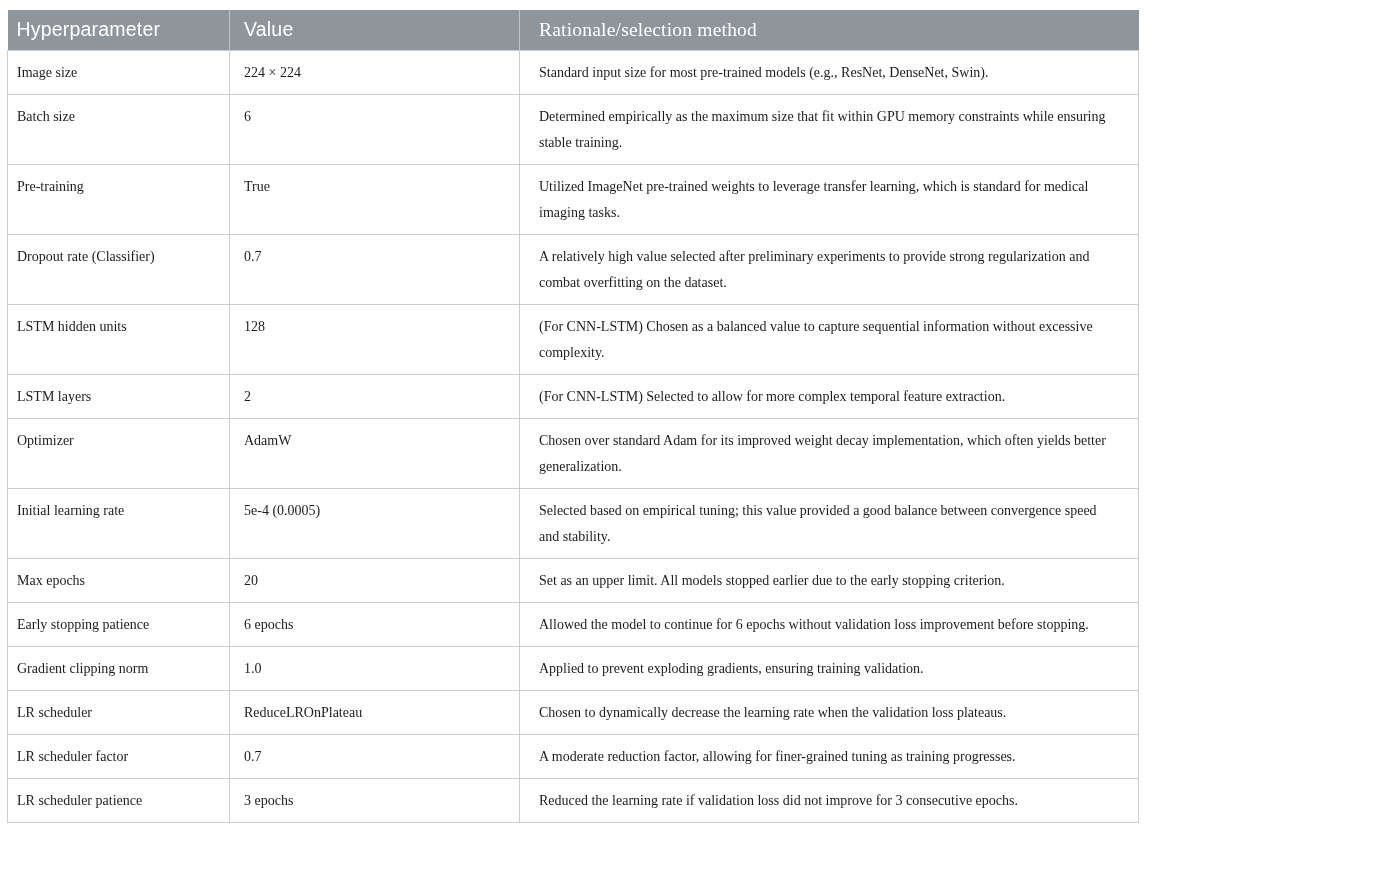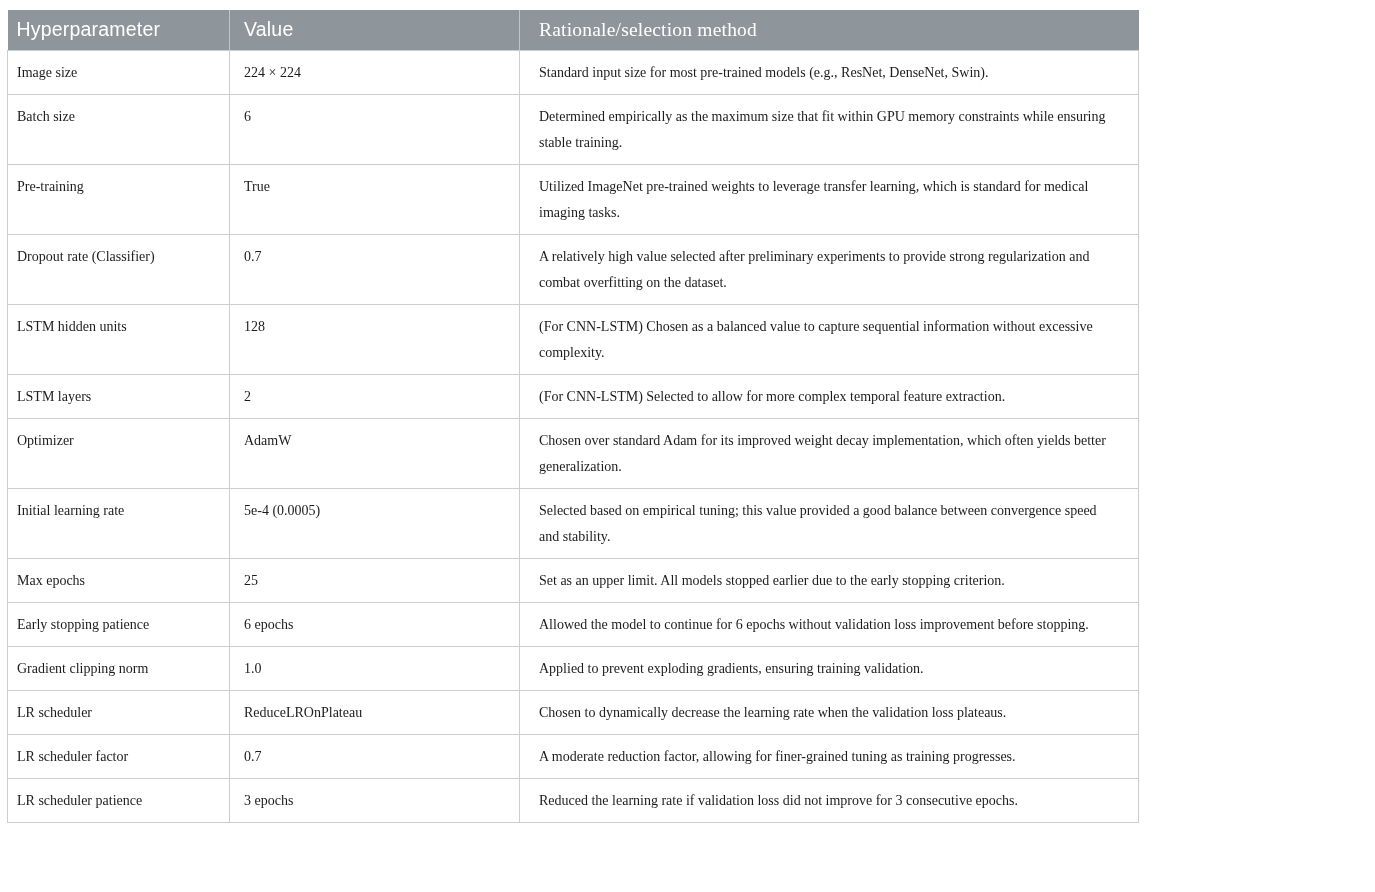--- a/index.html
+++ b/index.html
@@ -116,21 +116,21 @@
     <td class="c-value">AdamW</td>
     <td class="c-rationale">Chosen over standard Adam for its improved weight decay implementation, which often yields better generalization.</td>
   </tr>
         <tr>
     <td class="c-param">Initial learning rate</td>
     <td class="c-value">5e-4 (0.0005)</td>
     <td class="c-rationale">Selected based on empirical tuning; this value provided a good balance between convergence speed and stability.</td>
   </tr>
         <tr>
     <td class="c-param">Max epochs</td>
-    <td class="c-value">25</td>
+    <td class="c-value">20</td>
     <td class="c-rationale">Set as an upper limit. All models stopped earlier due to the early stopping criterion.</td>
   </tr>
         <tr>
     <td class="c-param">Early stopping patience</td>
     <td class="c-value">6 epochs</td>
     <td class="c-rationale">Allowed the model to continue for 6 epochs without validation loss improvement before stopping.</td>
   </tr>
         <tr>
     <td class="c-param">Gradient clipping norm</td>
     <td class="c-value">1.0</td>

